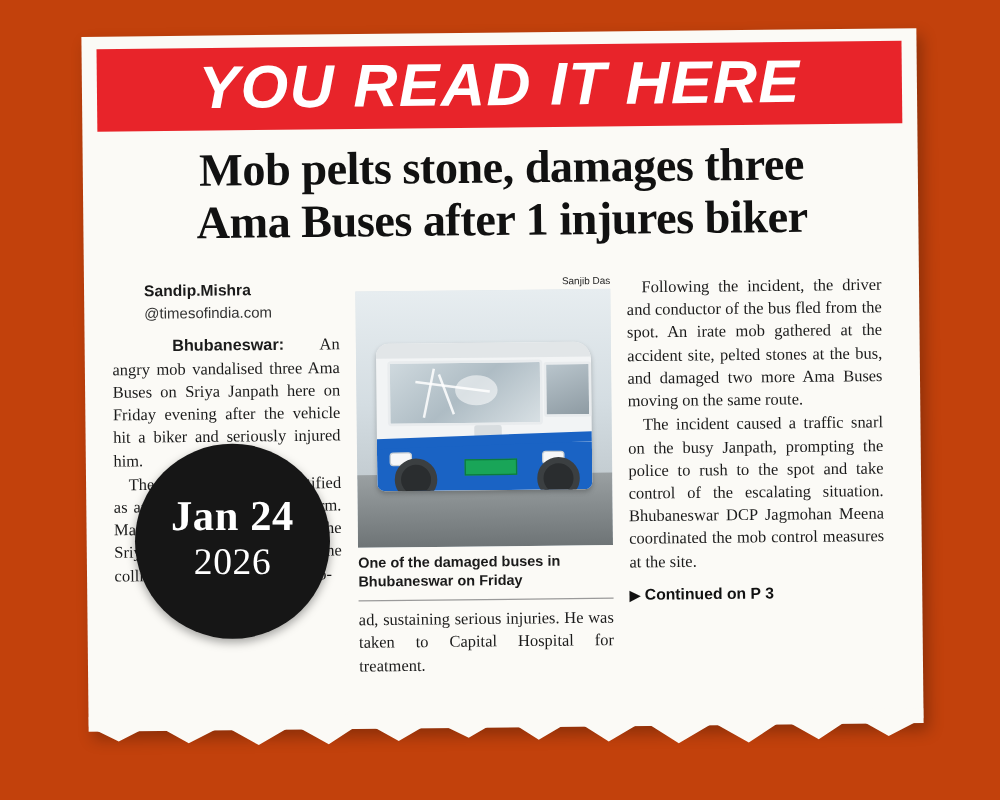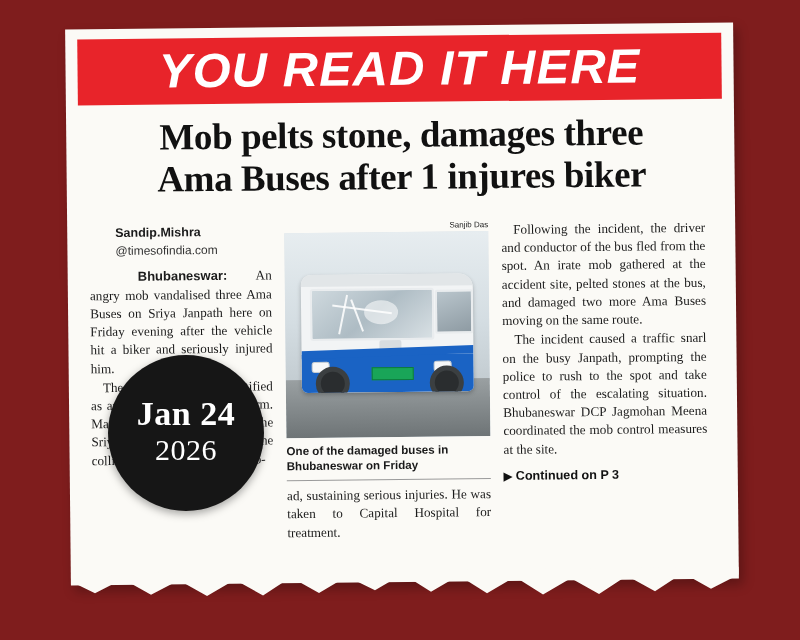--- a/index.html
+++ b/index.html
@@ -9,21 +9,21 @@
     height: 640px;
     background: #ffffff;
     font-family: "Liberation Serif", serif;
     overflow: hidden;
   }
 
   #page {
     position: relative;
     width: 800px;
     height: 640px;
-    background: #7f1d1d;
+    background: #c2410c;
   }
 
   
   .clipping {
     position: absolute;
     left: 68px;
     top: 26px;
     width: 668px;
     height: 556px;
     background: #fbfaf6;

